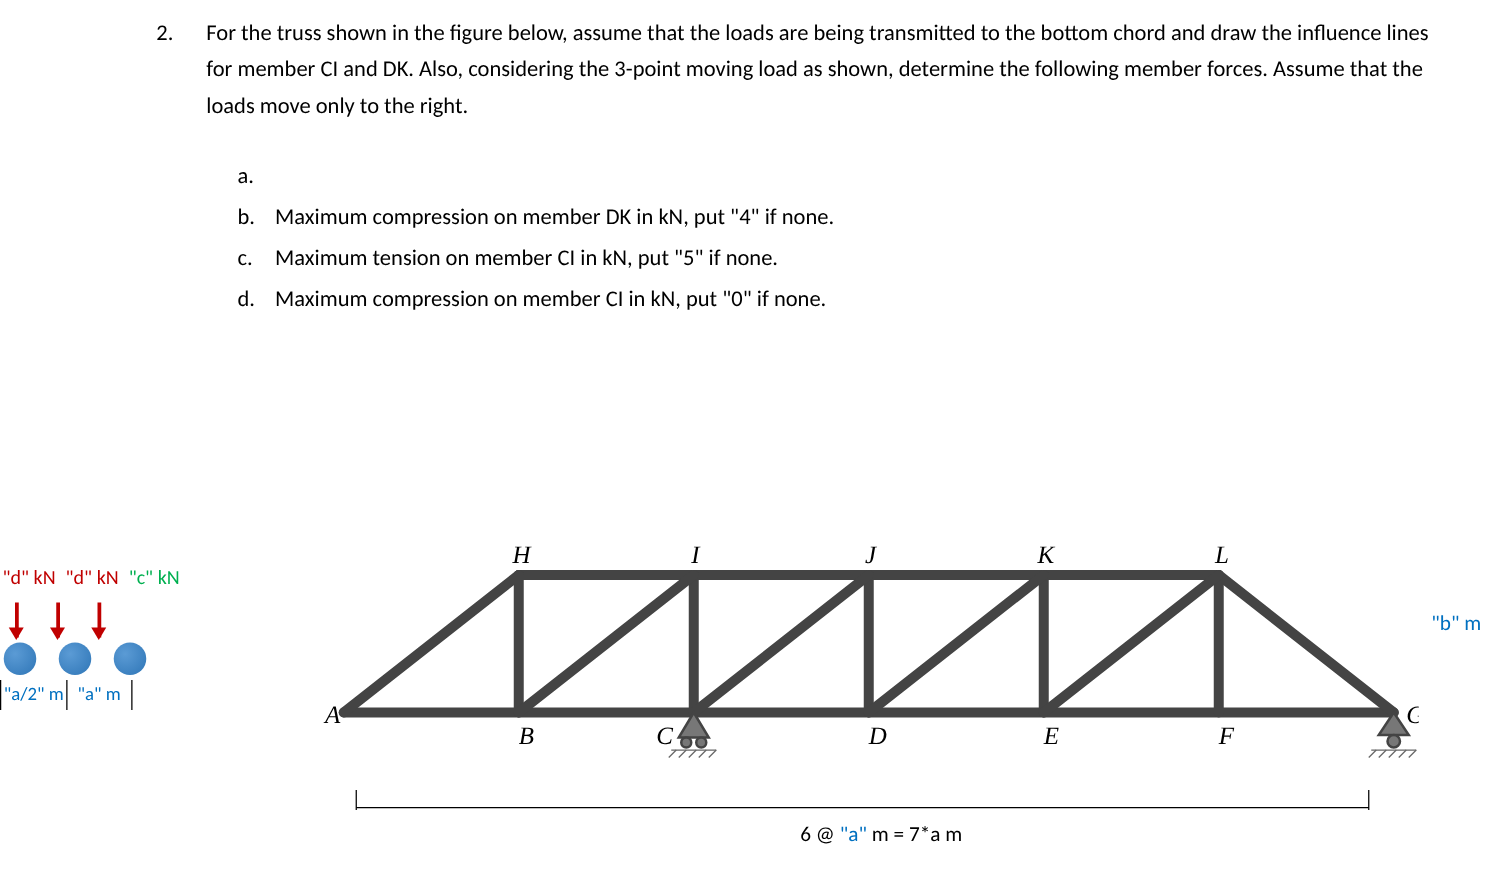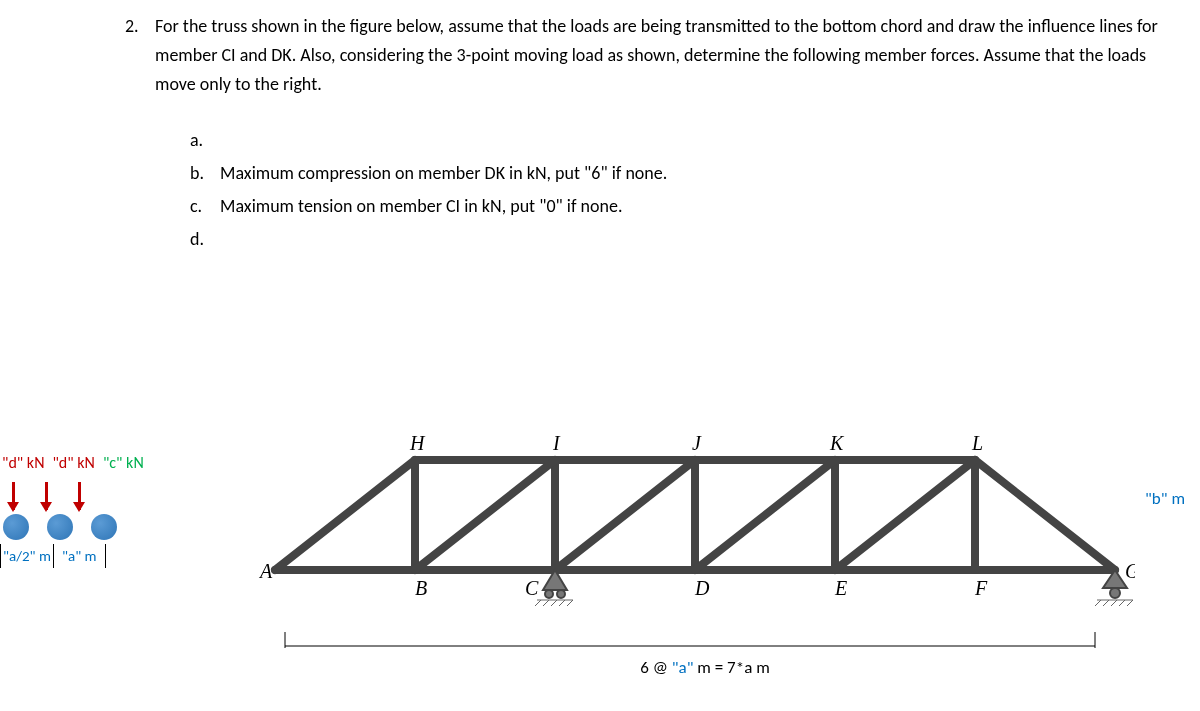--- a/index.html
+++ b/index.html
@@ -15,21 +15,21 @@
     }
     .problem-container {
       padding: 12px 40px 0 125px;
     }
     .problem-number {
       position: absolute;
       left: 125px;
       top: 12px;
     }
     .problem-text {
-      margin-left: 30px;
+      margin-left: 40px;
     }
     .sub-items {
       margin-top: 28px;
       margin-left: 65px;
     }
     .sub-item {
       display: flex;
       margin-bottom: 4px;
     }
     .sub-letter {
@@ -129,28 +129,29 @@
 
 <div class="problem-container">
   <div class="problem-number">2.</div>
   <div class="problem-text">For the truss shown in the figure below, assume that the loads are being transmitted to the bottom chord and draw the influence lines for member CI and DK. Also, considering the 3-point moving load as shown, determine the following member forces. Assume that the loads move only to the right.</div>
   <div class="sub-items">
     <div class="sub-item">
       <span class="sub-letter">a.</span>
     </div>
     <div class="sub-item">
       <span class="sub-letter">b.</span>
-      <span>Maximum compression on member DK in kN, put "6" if none.</span>
+      <span>Maximum compression on member DK in kN, put "4" if none.</span>
     </div>
     <div class="sub-item">
       <span class="sub-letter">c.</span>
-      <span>Maximum tension on member CI in kN, put "0" if none.</span>
+      <span>Maximum tension on member CI in kN, put "5" if none.</span>
     </div>
     <div class="sub-item">
       <span class="sub-letter">d.</span>
+      <span>Maximum compression on member CI in kN, put "0" if none.</span>
     </div>
   </div>
 </div>
 
 <div class="load-diagram">
   <div class="load-labels">
     <span class="red-text">"d" kN</span>
     <span class="red-text">"d" kN</span>
     <span class="green-text">"c" kN</span>
   </div>

